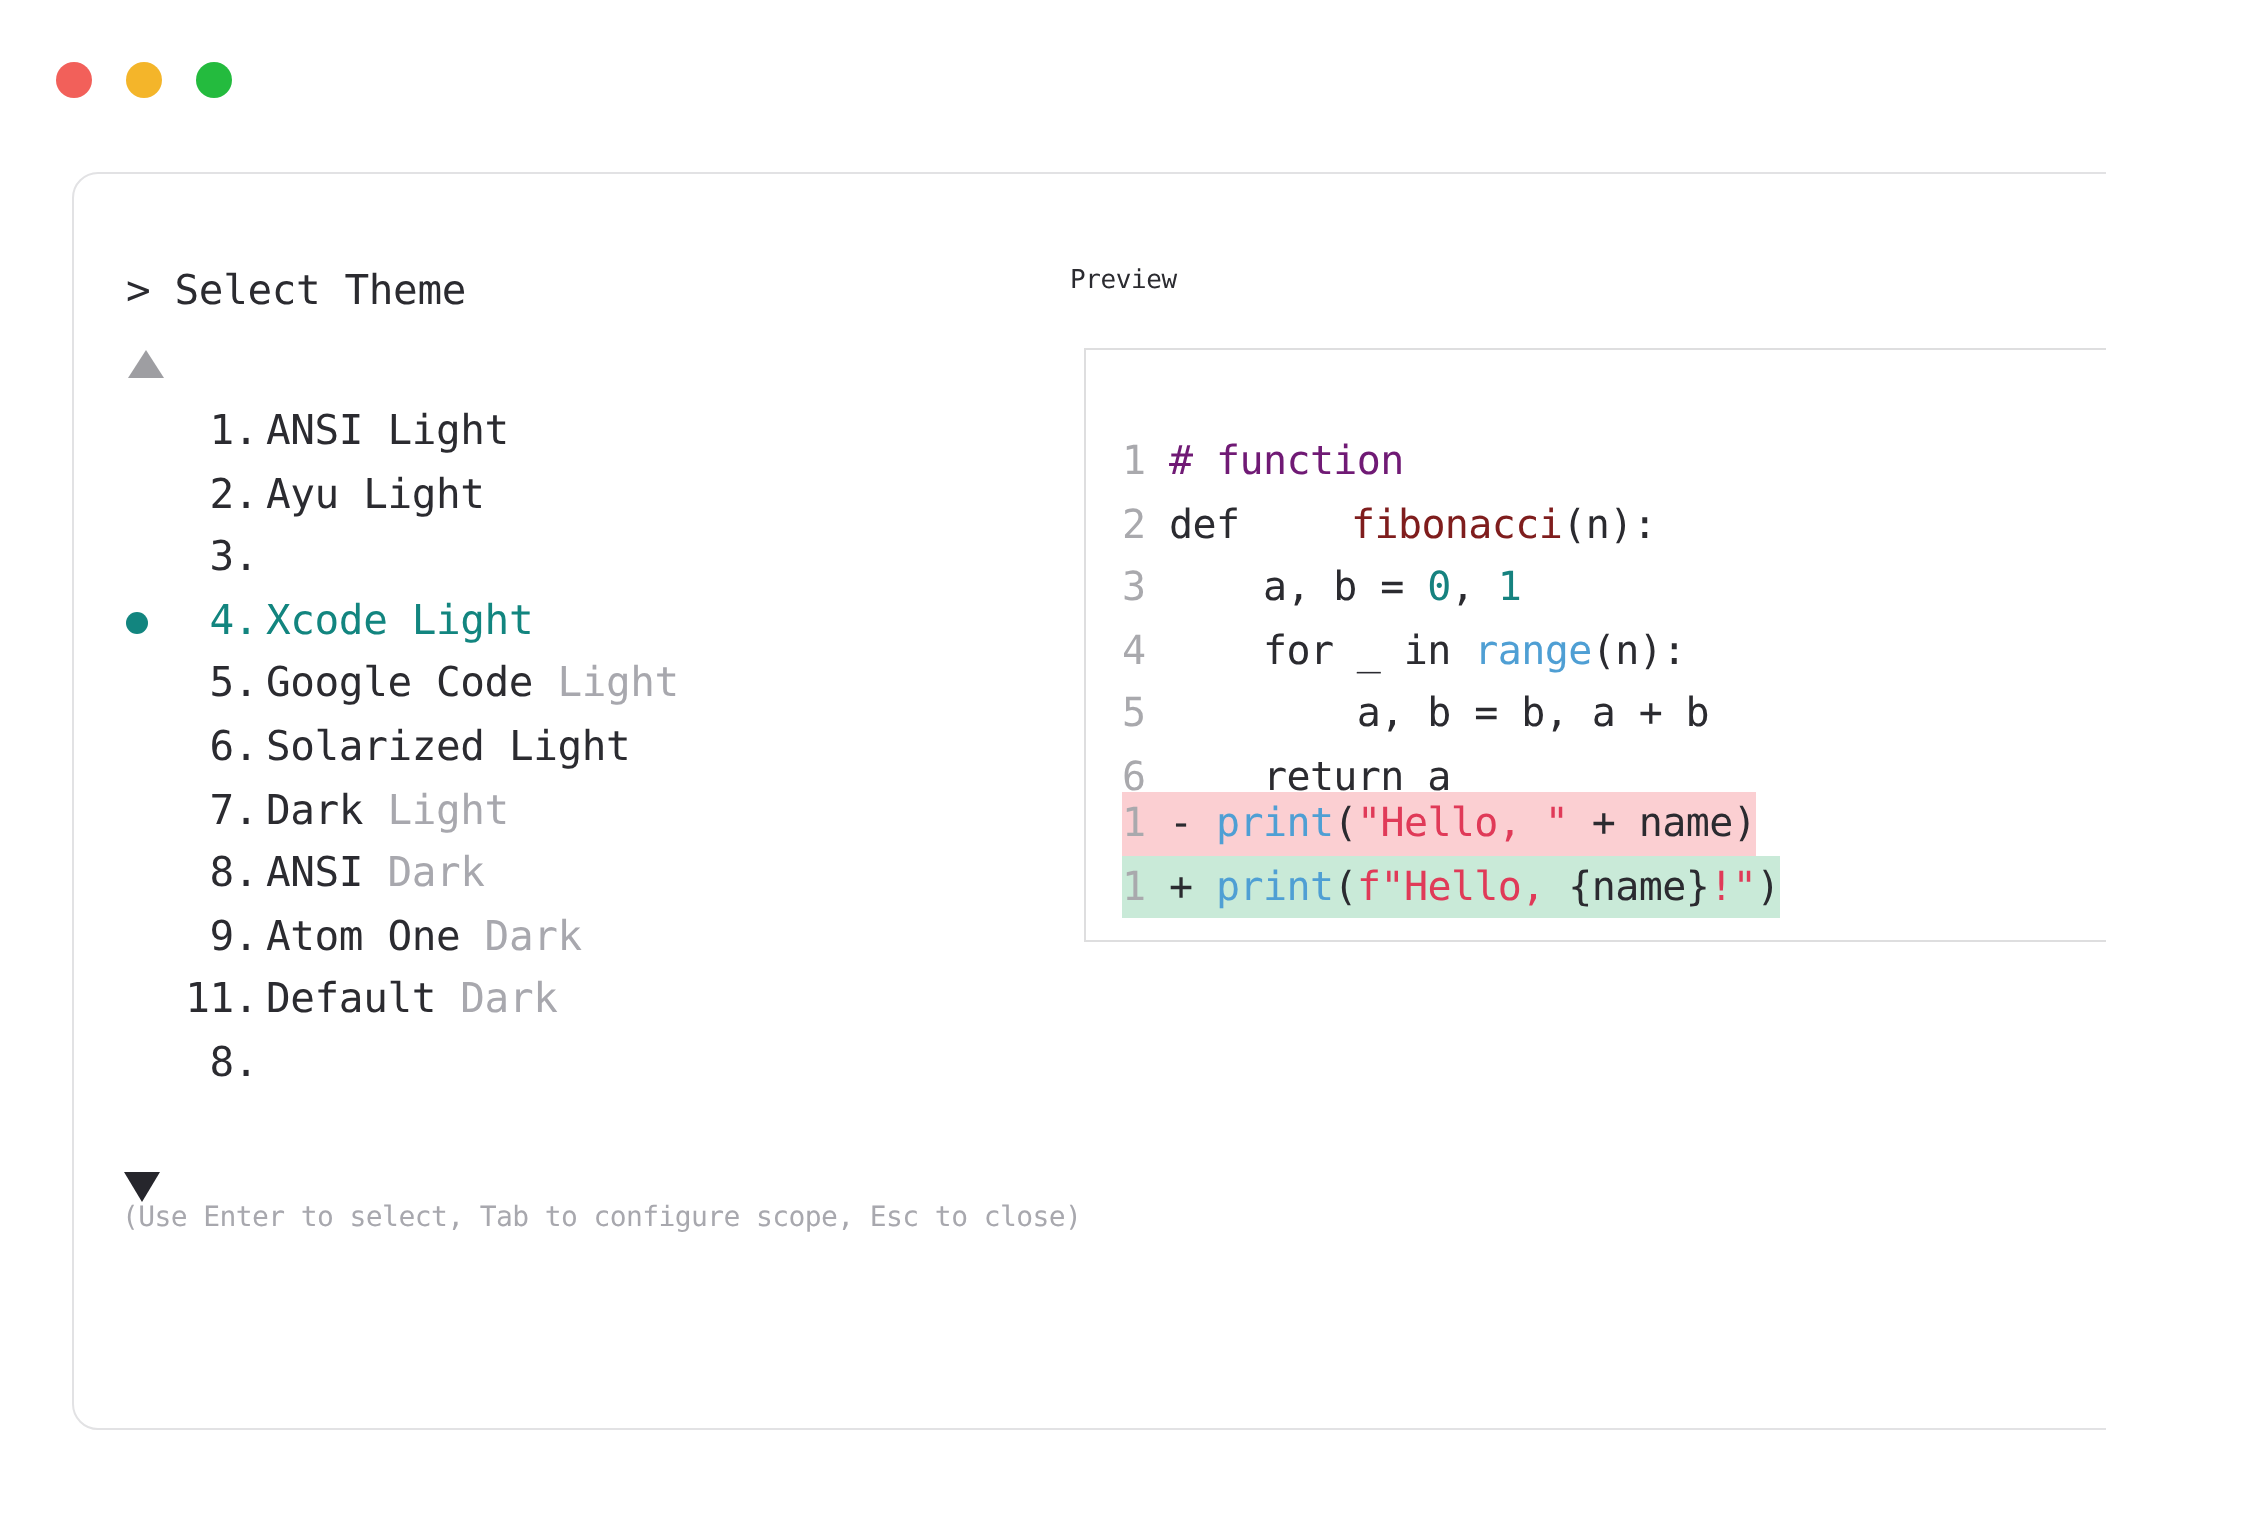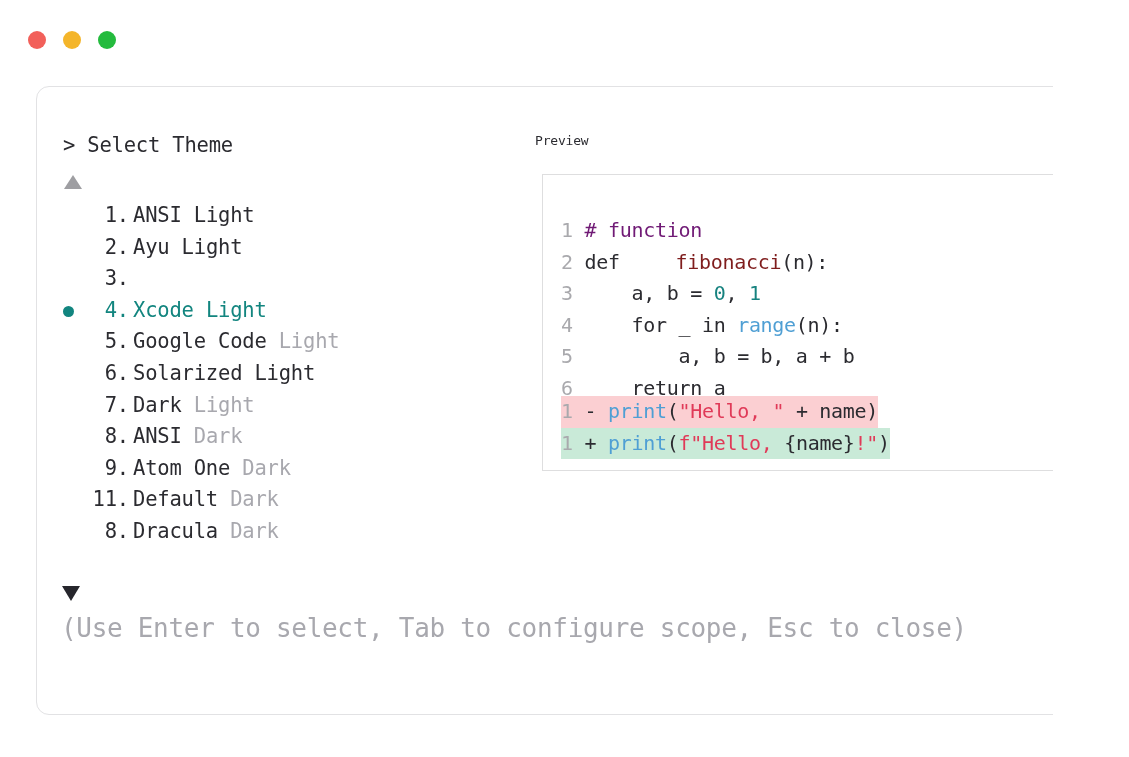--- a/index.html
+++ b/index.html
@@ -149,22 +149,22 @@
     letter-spacing: -0.3px;
   }
   .diff-line { height: 31.5px; white-space: pre; display: block; width: fit-content; }
   .diff-line.minus { background: #fbcfd2; }
   .diff-line.plus  { background: #c9ead8; }
   .diff-mark { color: #2b2b30; }
 
   
   .hint {
     position: absolute;
-    left: 24px; top: 526px;
-    font-size: 26px;
+    left: 24px; top: 514px;
+    font-size: 14px;
     color: #a8a8ae;
     white-space: pre;
     letter-spacing: -0.3px;
   }
 </style>
 </head>
 <body>
 
 <div id="root">
 
@@ -186,21 +186,21 @@
         <div class="theme-row"><span class="row-num">1.</span><span class="row-text"><span>ANSI</span> <span class="variant">Light</span></span></div>
         <div class="theme-row"><span class="row-num">2.</span><span class="row-text"><span>Ayu</span> <span class="variant">Light</span></span></div>
         <div class="theme-row"><span class="row-num">3.</span></div>
         <div class="theme-row selected"><span class="bullet"></span><span class="row-num">4.</span><span class="row-text"><span>Xcode</span> <span class="variant">Light</span></span></div>
         <div class="theme-row"><span class="row-num">5.</span><span class="row-text"><span>Google Code</span> <span class="variant dim">Light</span></span></div>
         <div class="theme-row"><span class="row-num">6.</span><span class="row-text"><span>Solarized</span> <span class="variant">Light</span></span></div>
         <div class="theme-row"><span class="row-num">7.</span><span class="row-text"><span>Dark</span> <span class="variant dim">Light</span></span></div>
         <div class="theme-row"><span class="row-num">8.</span><span class="row-text"><span>ANSI</span> <span class="variant dim">Dark</span></span></div>
         <div class="theme-row"><span class="row-num">9.</span><span class="row-text"><span>Atom One</span> <span class="variant dim">Dark</span></span></div>
         <div class="theme-row"><span class="row-num">11.</span><span class="row-text"><span>Default</span> <span class="variant dim">Dark</span></span></div>
-        <div class="theme-row"><span class="row-num">8.</span><span class="row-text"><span>Dracula</span> <span class="variant dim">Dark</span></span></div>
+        <div class="theme-row"><span class="row-num">8.</span></div>
       </div>
 
     <div class="preview-box">
       <div class="code" id="code-block"><div class="code-line"><span class="ln">1</span> <span class="tok-comment"># function</span></div><div class="code-line"><span class="ln">2</span> <span class="tok-plain">def </span><span class="tok-func">fibonacci</span><span class="tok-plain">(n):</span></div><div class="code-line"><span class="ln">3</span> <span class="tok-plain">    a, b = </span><span class="tok-num">0</span><span class="tok-plain">, </span><span class="tok-num">1</span></div><div class="code-line"><span class="ln">4</span> <span class="tok-plain">    for _ in </span><span class="tok-builtin">range</span><span class="tok-plain">(n):</span></div><div class="code-line"><span class="ln">5</span> <span class="tok-plain">        a, b = b, a + b</span></div><div class="code-line"><span class="ln">6</span> <span class="tok-plain">    return a</span></div></div>
       <div class="diff-block" id="diff-block"><div class="diff-line minus"><span class="ln">1</span> <span class="diff-mark">-</span> <span class="tok-builtin">print</span><span class="tok-plain">(</span><span class="tok-str">"Hello, "</span><span class="tok-plain"> + name)</span></div><div class="diff-line plus"><span class="ln">1</span> <span class="diff-mark">+</span> <span class="tok-builtin">print</span><span class="tok-plain">(</span><span class="tok-fprefix">f</span><span class="tok-str">"Hello, </span><span class="tok-plain">{name}</span><span class="tok-str">!</span><span class="tok-str">"</span><span class="tok-plain">)</span></div></div>
     </div>
 
     <div class="hint">(Use Enter to select, Tab to configure scope, Esc to close)</div>
   </div>
 </div>

